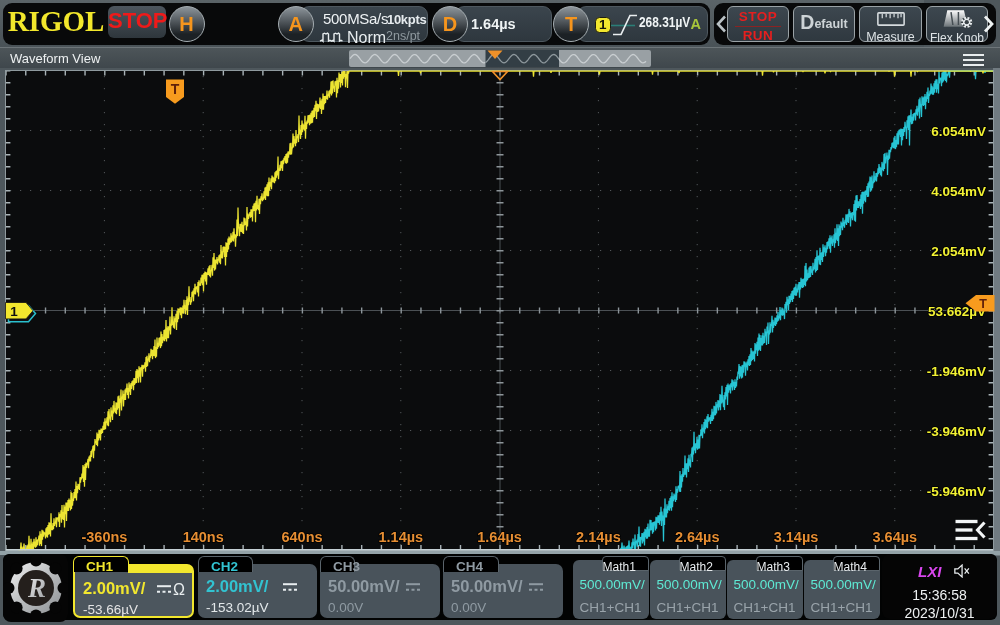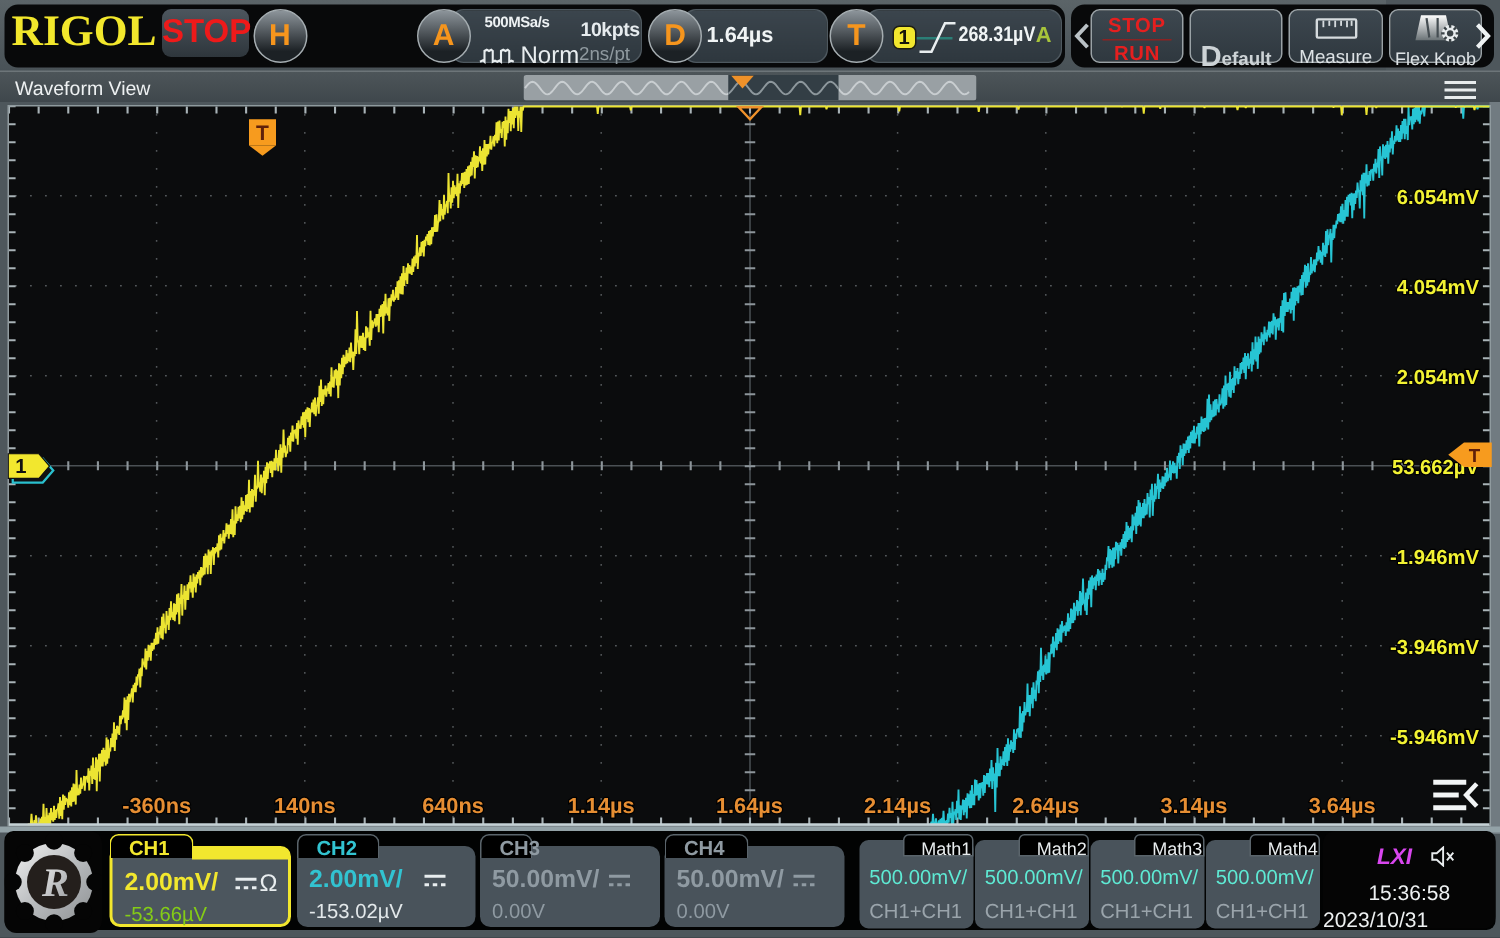--- a/index.html
+++ b/index.html
@@ -23,37 +23,37 @@
 #botbar{position:absolute;left:0;top:548px;width:1000px;height:77px}
 #gearbox{position:absolute;left:3px;top:6px;width:65px;height:68px;background:#050505;border-radius:8px;overflow:hidden}
 #gearbox svg{position:absolute;left:0px;top:1px}
 .chbox{position:absolute;top:15.5px;height:54px;border-radius:7px}
 .chtab{position:absolute;top:7.5px;height:16px;background:#000;border:1.4px solid #5a646b;border-bottom:none;border-radius:6px 6px 0 0;text-align:left}
 .chtab span{font-size:13.5px;font-weight:bold;margin-left:12px;line-height:15px;display:inline-block}
 .l1{position:absolute;left:8px;top:13px;font-size:16.5px;font-weight:bold}
 .coup{position:absolute;left:81px;top:18px}
 .l2{position:absolute;left:8px;top:36.5px;font-size:13.5px}
 .mbox{position:absolute;top:12px;width:76px;height:59px;background:#49535b;border-radius:6px}
-.mtab{position:absolute;right:0px;top:-4.5px;width:47px;height:15px;background:#000;border:1.2px solid #5a646b;border-radius:4px 4px 0 0;text-align:right}
+.mtab{position:absolute;right:0px;top:-4.5px;width:47px;height:15px;background:#000;border:1.2px solid #5a646b;border-radius:4px 4px 0 0;text-align:left}
 .mtab span{font-size:12px;color:#e8ecee;line-height:13px}
 .m1{position:absolute;left:7px;top:17px;font-size:13.5px;color:#5eead4}
 .m2{position:absolute;left:7px;top:40px;font-size:13.5px;color:#9aa4ab}
 #lxibox{position:absolute;left:882px;top:6px;width:115px;height:65px;background:#050505;border-radius:8px}
 </style></head>
 <body>
 <div id="page">
 <div style="position:absolute;left:993px;top:68px;width:7px;height:488px;background:#717b81"></div>
 <div id="topbar">
  <div class="blk" style="left:3px;width:707px"></div>
  <div class="blk" style="left:714px;width:282px"></div>
  <div id="rigol">RIGOL</div>
  <div id="stoplbl">STOP</div>
  <div class="circ" style="left:168.5px"><span>H</span></div>
  <div class="vbox" style="left:300px;width:128px">
-   <div style="position:absolute;left:22px;top:3.5px;font-size:10px;font-weight:bold;color:#eef2f4;letter-spacing:-.3px">500MSa/s</div>
+   <div style="position:absolute;left:22px;top:3.5px;font-size:15px;font-weight:normal;color:#eef2f4;letter-spacing:-.3px">500MSa/s</div>
    <div style="position:absolute;left:86px;top:5px;font-size:13px;font-weight:bold;color:#e6ebee;letter-spacing:-.3px">10kpts</div>
    <svg style="position:absolute;left:18px;top:24px" width="26" height="12" viewBox="0 0 26 12">
           <path d="M1 10.2 L3 9.2 L4 10.2 L4 3 L5.5 2.2 L7 3 L8.5 2.2 L9.5 3 L9.5 10.2 L11 9.4 L12.5 10.2 L14 9.4 L15 10.2 L15 3 L16.5 2.2 L18 3 L19.5 2.2 L20.5 3 L20.5 10.2 L22 9.4 L23.5 10.2" fill="none" stroke="#e8edef" stroke-width="1.4"></path>
         </svg>
    <div style="position:absolute;left:46px;top:22.5px;font-size:16px;color:#e8edef">Norm</div>
    <div style="position:absolute;left:85px;top:22px;font-size:12.5px;color:#8f999f">2ns/pt</div>
  </div>
  <div class="circ" style="left:277.7px"><span>A</span></div>
  <div class="vbox" style="left:455px;width:97px"><span class="vtxt" style="margin-left:15px">1.64µs</span></div>
  <div class="circ" style="left:432px"><span>D</span></div>
@@ -69,21 +69,21 @@
  <div class="circ" style="left:553px"><span>T</span></div>
  <svg style="position:absolute;left:715.5px;top:15px" width="11" height="18" viewBox="0 0 11 18">
         <polyline points="9,1.5 2,9 9,16.5" fill="none" stroke="#b9c1c5" stroke-width="2.6"></polyline>
       </svg>
  <div class="tbtn" style="left:727px;width:62px">
    <div style="margin-top:2.5px;font-size:13.5px;font-weight:bold;color:#e51f1f;letter-spacing:.5px">STOP</div>
    <div style="margin:1.5px auto 1px;width:46px;height:0;border-top:1.6px solid #8c2222"></div>
    <div style="font-size:13.5px;font-weight:bold;color:#e51f1f;letter-spacing:.5px">RUN</div>
  </div>
  <div class="tbtn" style="left:793px;width:62px">
-        <div style="margin-top:20px;color:#cdd3d6"><span style="font-size:19.5px;font-weight:bold;vertical-align:-1px">D</span><span style="font-size:12.5px;font-weight:bold">efault</span></div>
+        <div style="margin-top:4px;color:#cdd3d6"><span style="font-size:19.5px;font-weight:bold;vertical-align:-1px">D</span><span style="font-size:12.5px;font-weight:bold">efault</span></div>
       </div>
  <div class="tbtn" style="left:859px;width:63px">
    <svg style="margin-top:5px" width="30" height="14" viewBox="0 0 32 16">
           <rect x="1" y="1" width="30" height="14" fill="none" stroke="#d6dbde" stroke-width="1.8" rx="1"></rect>
           <g stroke="#d6dbde" stroke-width="1.4">
             <line x1="6" y1="2" x2="6" y2="7"></line>
             <line x1="10.5" y1="2" x2="10.5" y2="6"></line>
             <line x1="15" y1="2" x2="15" y2="7"></line>
             <line x1="19.5" y1="2" x2="19.5" y2="6"></line>
             <line x1="24" y1="2" x2="24" y2="7"></line>
@@ -175,21 +175,21 @@
   </svg>
  </div>
  <div class="chbox" style="left:73px;width:121px;border:2px solid #f2e72e;background:#4c565e">
   <div style="position:absolute;left:53px;top:0px;width:64px;height:7px;background:#f2e72e"></div>
   <div class="l1" style="color:#f2e72e">2.00mV/</div>
   <svg class="coup" width="16" height="11" viewBox="0 0 16 11">
           <line x1="1" y1="2.2" x2="15" y2="2.2" stroke="#e8edef" stroke-width="2"></line>
           <line x1="1" y1="7.8" x2="15" y2="7.8" stroke="#e8edef" stroke-width="2" stroke-dasharray="3 2.5"></line>
         </svg>
   <div style="position:absolute;right:7px;top:15px;font-size:16px;color:#e8edef">Ω</div>
-  <div class="l2" style="color:#84cc16">-53.66µV</div>
+  <div class="l2" style="color:#e5e5e5">-53.66µV</div>
  </div>
  <div class="chbox" style="left:198px;width:119px;background:#49535b">
   <div class="l1" style="color:#32c3d1">2.00mV/</div>
   <svg class="coup" style="left:84px" width="16" height="11" viewBox="0 0 16 11">
           <line x1="1" y1="2.2" x2="15" y2="2.2" stroke="#e8edef" stroke-width="2"></line>
           <line x1="1" y1="7.8" x2="15" y2="7.8" stroke="#e8edef" stroke-width="2" stroke-dasharray="3 2.5"></line>
         </svg>
   <div class="l2" style="color:#e3e8ea">-153.02µV</div>
  </div>
  <div class="chbox" style="left:320px;width:120px;background:#49535b">
@@ -232,21 +232,21 @@
   <div class="m1">500.00mV/</div>
   <div class="m2">CH1+CH1</div>
  </div>
  <div id="lxibox">
   <div style="position:absolute;left:36px;top:9px;font-size:15px;font-weight:bold;font-style:italic;color:#d946ef;font-family:'Liberation Sans',sans-serif">LXI</div>
   <svg style="position:absolute;left:72px;top:10px" width="17" height="14" viewBox="0 0 20 16">
           <polygon points="1,5.5 4.5,5.5 9.5,1 9.5,15 4.5,10.5 1,10.5" fill="none" stroke="#e8ecee" stroke-width="1.5"></polygon>
           <path d="M12.5 5 L17.5 11 M17.5 5 L12.5 11" stroke="#e8ecee" stroke-width="1.5"></path>
         </svg>
   <div style="position:absolute;left:0;right:0;top:33px;text-align:center;font-size:14px;color:#eef1f2">15:36:58</div>
-  <div style="position:absolute;left:0;right:0;top:51px;text-align:left;font-size:14px;color:#eef1f2">2023/10/31</div>
+  <div style="position:absolute;left:0;right:0;top:51px;text-align:center;font-size:14px;color:#eef1f2">2023/10/31</div>
  </div>
 </div>
 <svg id="plot" style="top:66px" width="1000" height="494" viewBox="0 66 1000 494">
 <rect x="5.5" y="70.5" width="988" height="480" fill="#0b0c0d"></rect>
 <line x1="10" y1="130.5" x2="991" y2="130.5" stroke="#53575a" stroke-width="1" stroke-dasharray="1.2 8.8"></line>
 <line x1="10" y1="190.5" x2="991" y2="190.5" stroke="#53575a" stroke-width="1" stroke-dasharray="1.2 8.8"></line>
 <line x1="10" y1="250.5" x2="991" y2="250.5" stroke="#53575a" stroke-width="1" stroke-dasharray="1.2 8.8"></line>
 <line x1="10" y1="370.5" x2="991" y2="370.5" stroke="#53575a" stroke-width="1" stroke-dasharray="1.2 8.8"></line>
 <line x1="10" y1="430.5" x2="991" y2="430.5" stroke="#53575a" stroke-width="1" stroke-dasharray="1.2 8.8"></line>
 <line x1="10" y1="490.5" x2="991" y2="490.5" stroke="#53575a" stroke-width="1" stroke-dasharray="1.2 8.8"></line>

